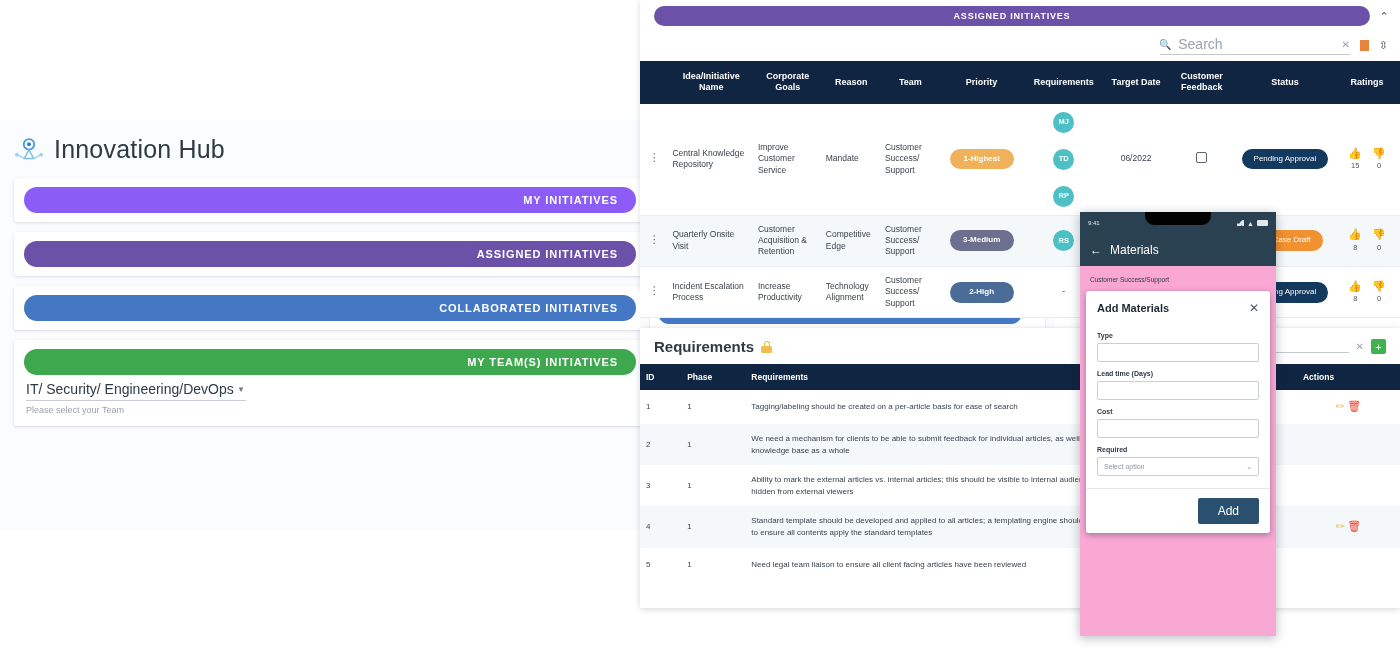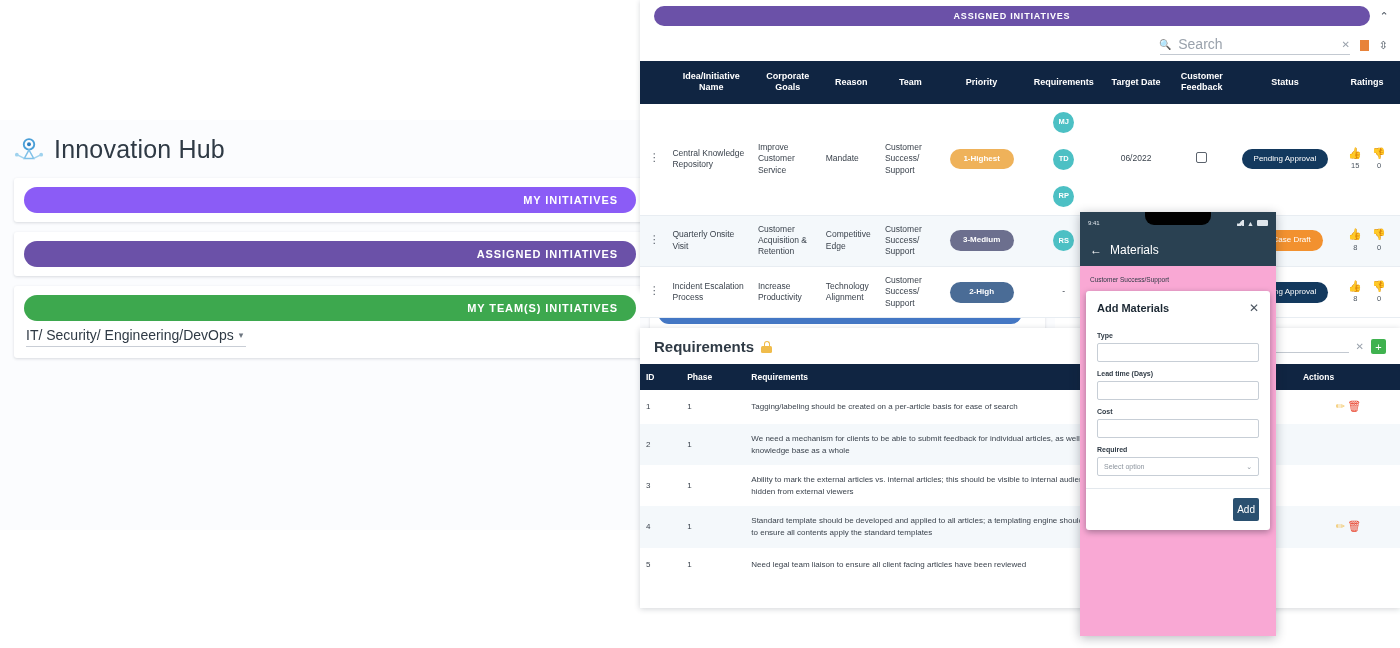--- a/index.html
+++ b/index.html
@@ -215,22 +215,22 @@
   .fi {
     height: 19px; border: 1px solid #c7ced6; border-radius: 2px; background:#fff;
   }
   .fsel {
     height: 19px; border: 1px solid #c7ced6; border-radius: 2px; background:#fff;
     display:flex; align-items:center; justify-content:space-between;
     padding: 0 6px; font-size: 7px; color:#8d959e;
   }
   .modal-foot { padding: 9px 11px; display:flex; justify-content:flex-end; }
   .btn-add {
-    background:#2a5070; color:#fff; font-size:10px; border-radius:2px;
-    padding: 6px 4px;
+    background:#2a5070; color:#fff; font-size:12px; border-radius:2px;
+    padding: 6px 20px;
   }
 </style>
 </head>
 <body>
 
 <div class="stage">
 
   <div class="hub-panel">
     <div class="hub-header">
       <svg class="hub-logo" viewBox="0 0 32 32">
@@ -249,30 +249,36 @@
         <span>MY INITIATIVES</span>
       </div>
     </div>
 
     <div class="acc-card">
       <div class="acc-bar" id="acc1" style="background: rgb(107, 81, 168);">
         <span>ASSIGNED INITIATIVES</span>
       </div>
     </div>
 
+    <div class="acc-card">
+      <div class="acc-bar" id="acc2" style="background: rgb(68, 119, 196);">
+        <span>COLLABORATED INITIATIVES</span>
+      </div>
+    </div>
 
     <div class="acc-card">
       <div class="acc-bar" id="acc3" style="background: rgb(61, 168, 78);">
         <span>MY TEAM(S) INITIATIVES</span>
       </div>
       <div class="acc-teams">
         <div class="sel">
           <span>IT/ Security/ Engineering/DevOps</span>
           <span class="caret">▾</span>
         </div>
+        <div class="hint">Please select your Team</div>
       </div>
     </div>
 
   </div>
 
   <div class="strip-panel">
     <div class="strip-card">
       <div class="strip-bar" id="strip0" style="background: rgb(107, 81, 168);"></div>
       <span class="caret" style="font-size:11px;color:#4b5560;">⌄</span>
     </div>

